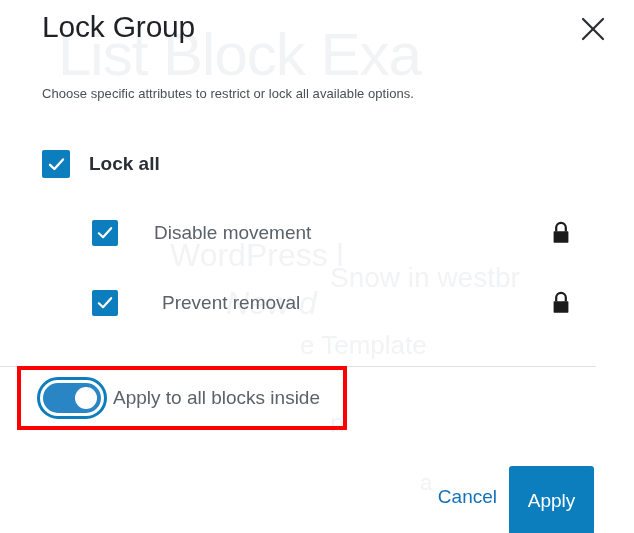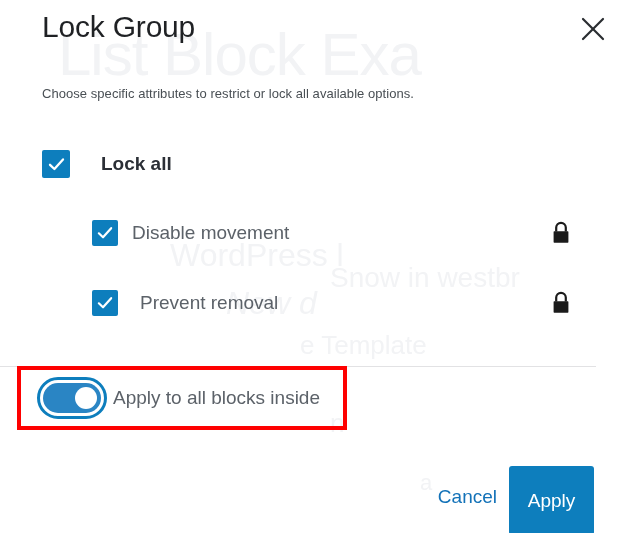--- a/index.html
+++ b/index.html
@@ -134,30 +134,30 @@
     flex: 0 0 auto;
     position: relative;
     display: flex;
     align-items: center;
     justify-content: center;
   }
   .checkbox.small { width: 26px; height: 26px; }
   .checkbox svg { display: block; }
 
   .cb-label {
-    margin-left: 14px;
+    margin-left: 36px;
     font-size: 19px;
     color: #5c6269;
     white-space: nowrap;
   }
   .cb-label.strong {
     color: #2b2f36;
     font-weight: 600;
     font-size: 19px;
-    margin-left: 31px;
+    margin-left: 19px;
   }
   .lock-icon {
     margin-left: auto;
     width: 22px;
     height: 26px;
     display: flex;
     align-items: center;
     justify-content: center;
   }
   .lock-icon svg { display: block; }

